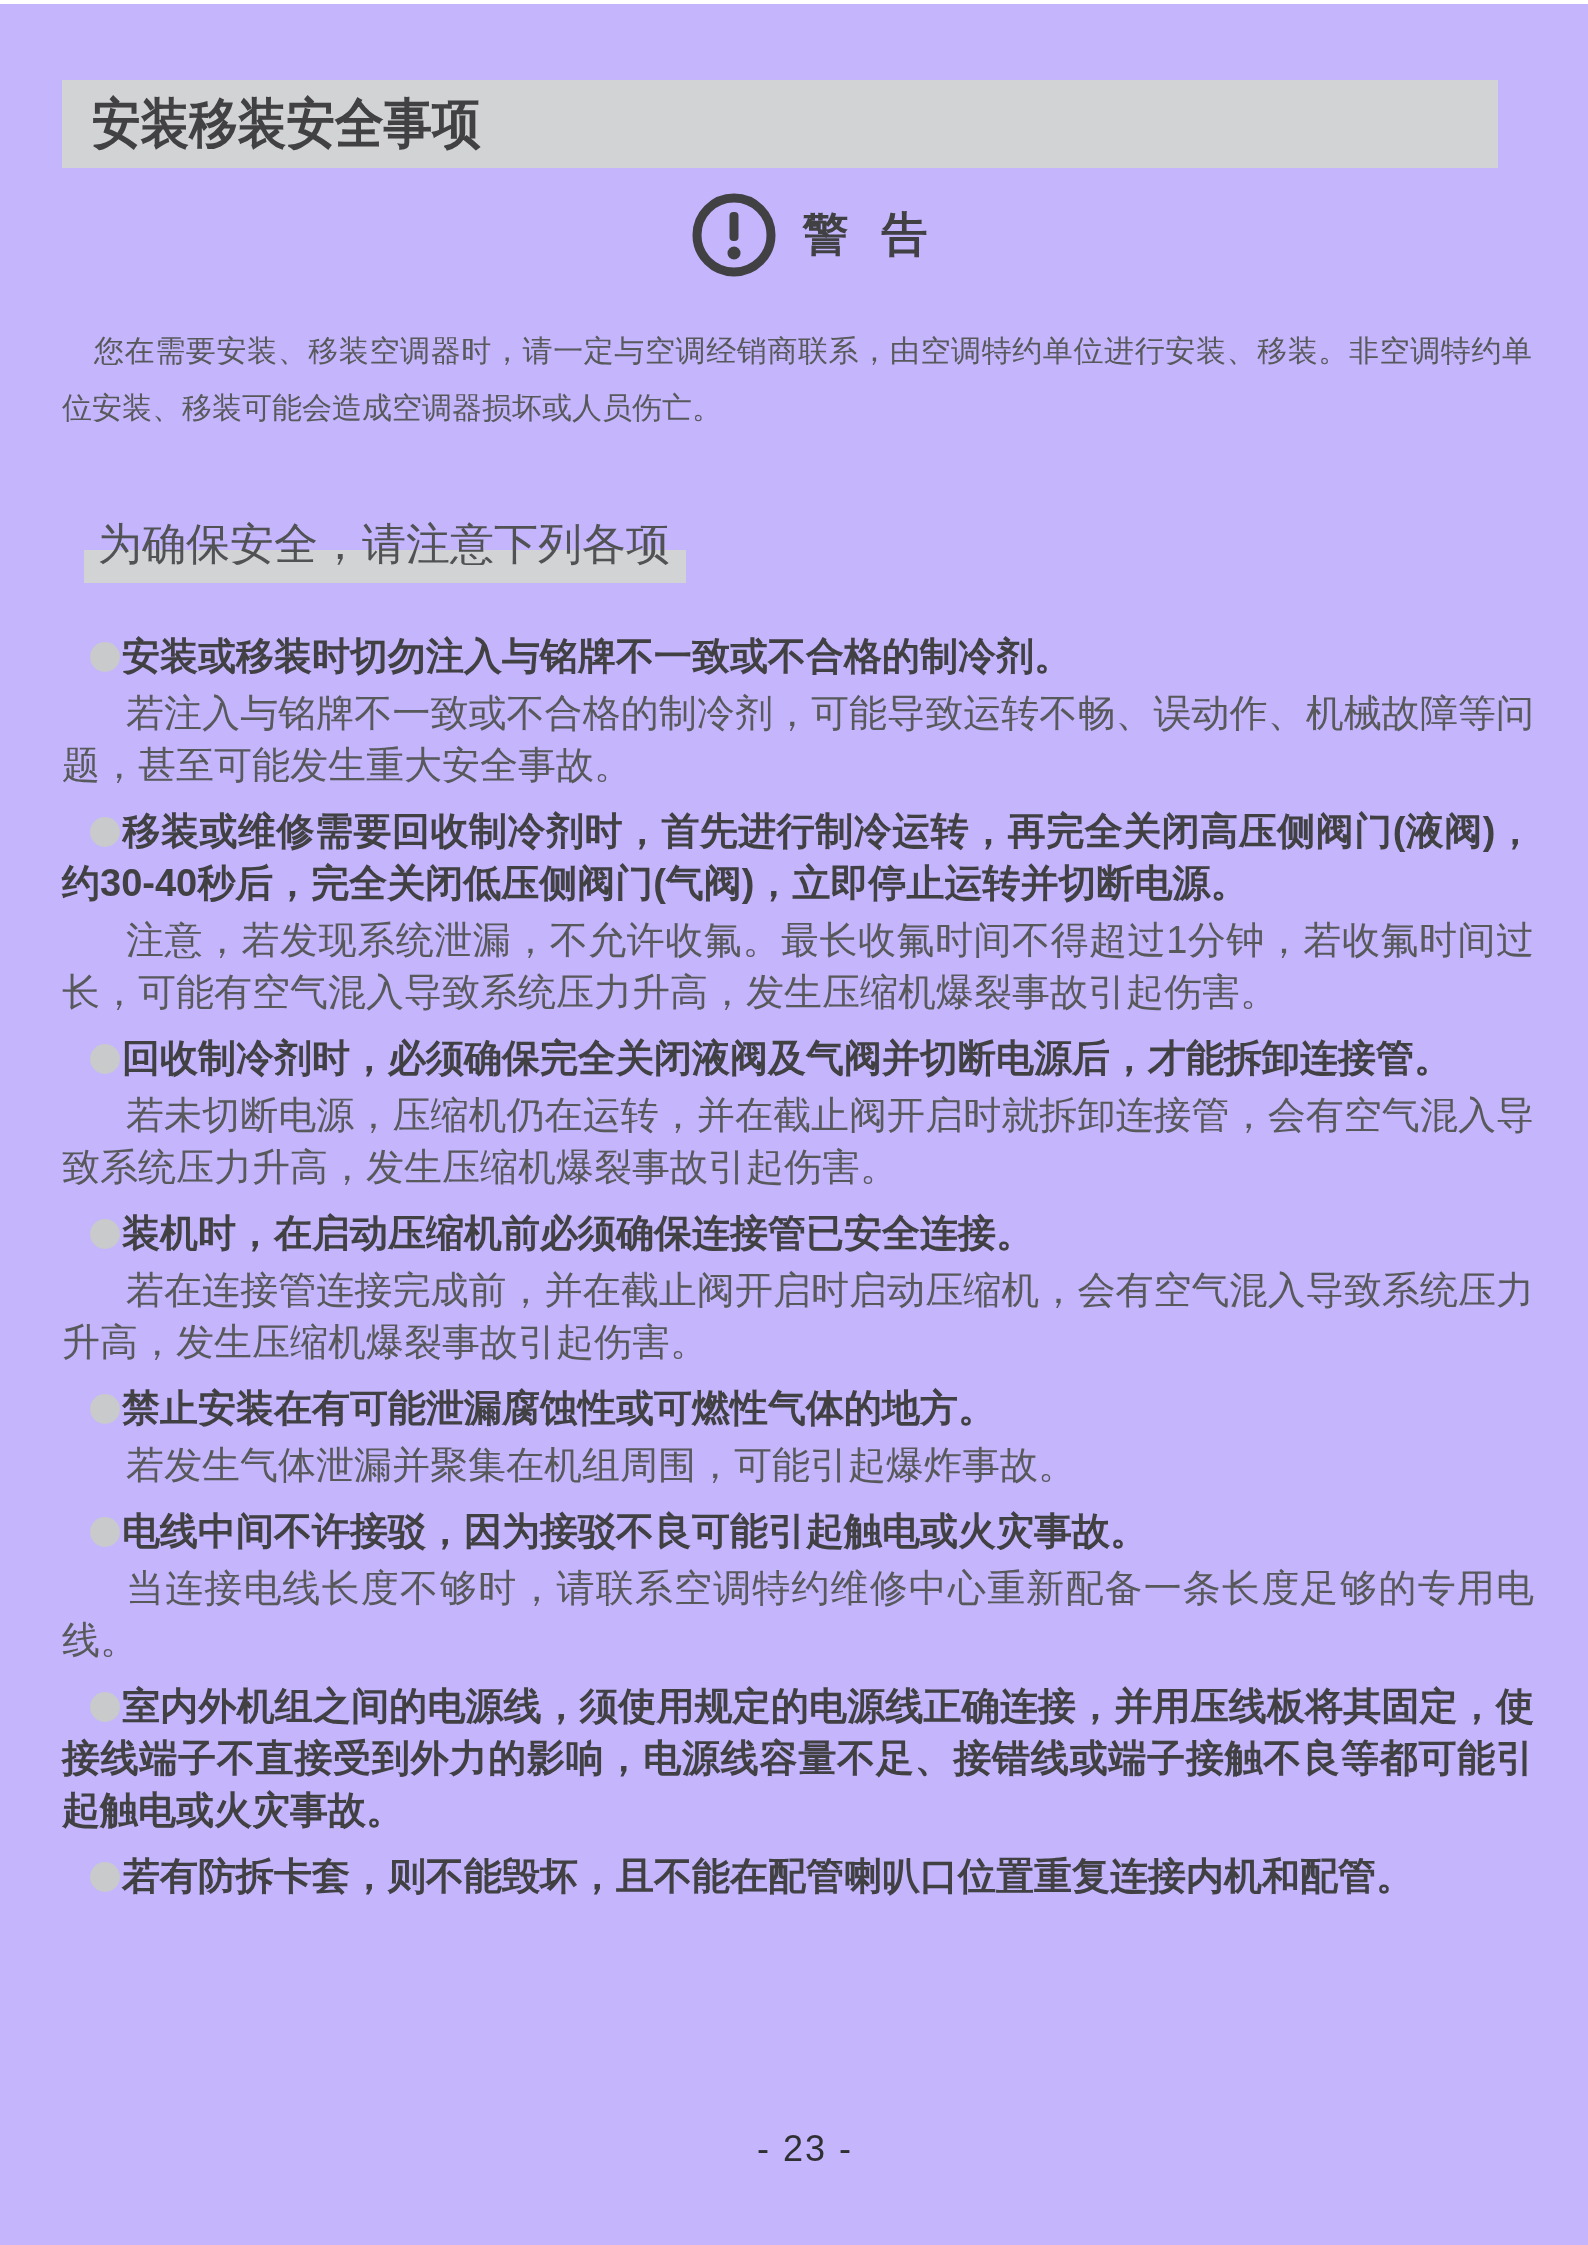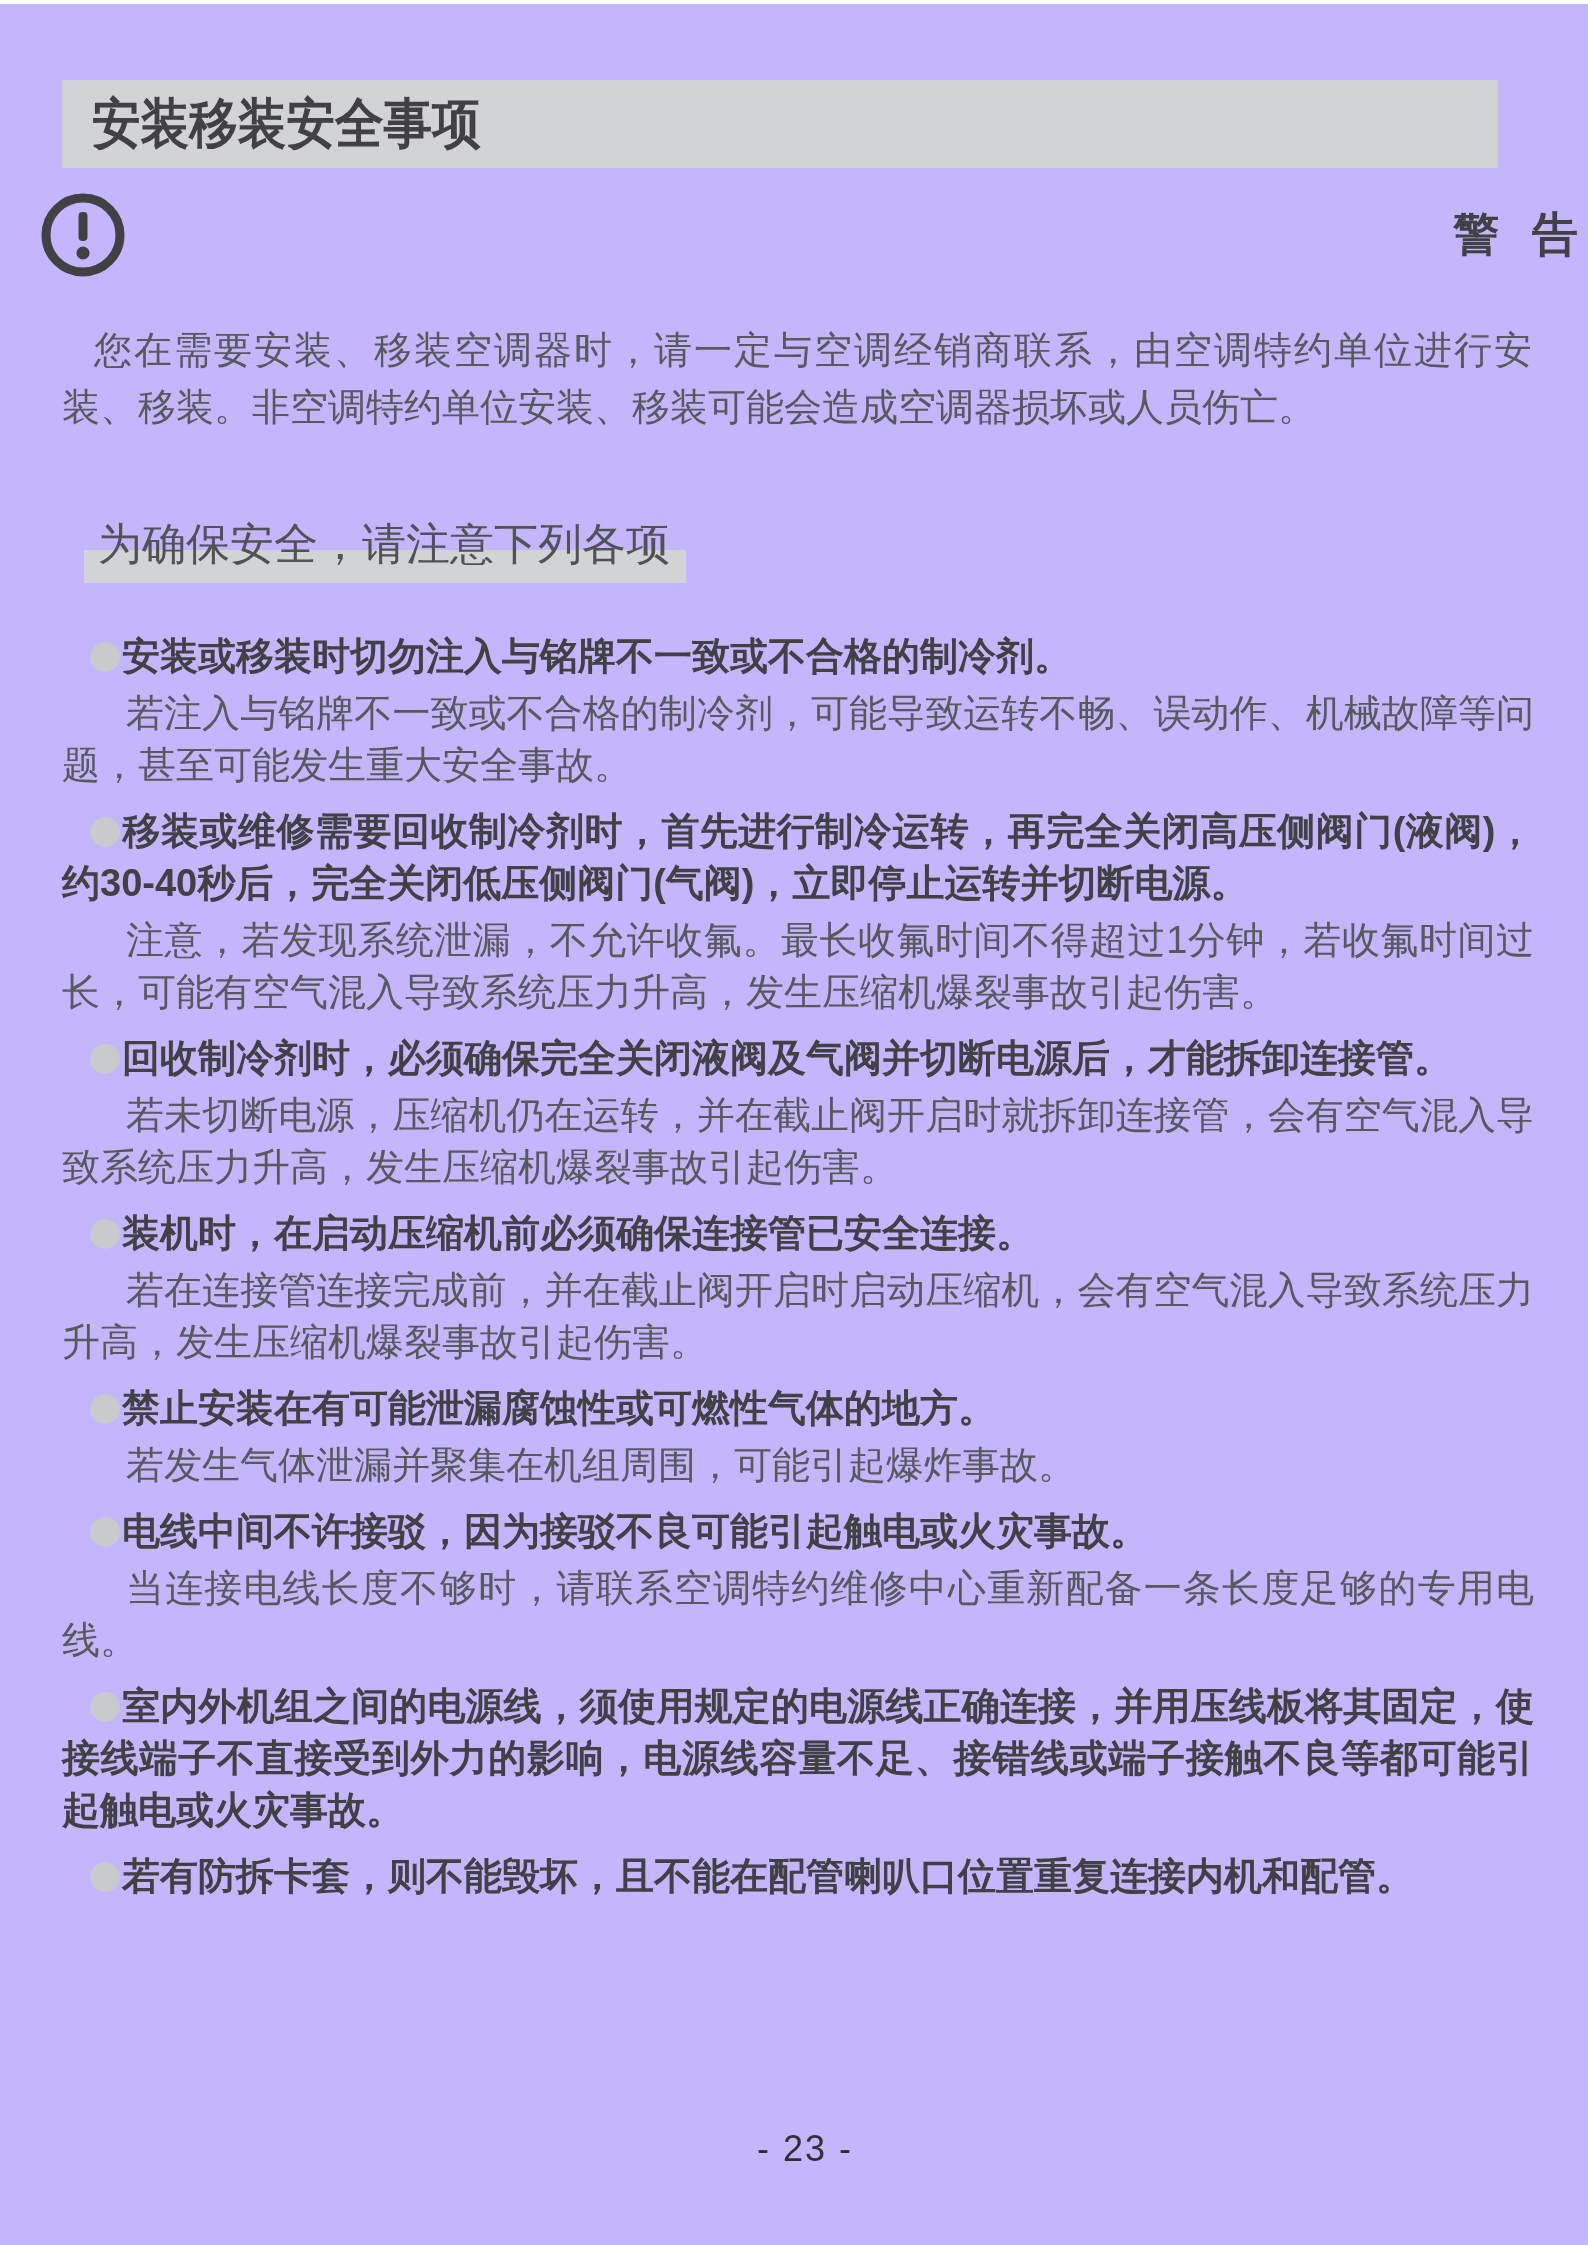--- a/index.html
+++ b/index.html
@@ -24,33 +24,33 @@
     display:inline-block;
     margin-left:30px;
     font-size:54px; font-weight:700; color:#414042;
     transform:scaleX(0.9); transform-origin:left center;
     white-space:nowrap;
   }
 
   
   .warning-row {
     position:absolute; left:0; top:188px; width:100%;
-    display:flex; justify-content:space-between; align-items:center;
+    display:flex; justify-content:center; align-items:center;
     gap:26px; padding-left:40px;
   }
   .warn-icon { width:86px; height:86px; display:block; }
   .warn-label {
     font-size:46px; font-weight:700; color:#414042;
     letter-spacing:10px; white-space:nowrap;
   }
 
   
   .intro {
     position:absolute; left:62px; top:318px; width:1470px;
-    font-size:38px; line-height:57px; color:#58595b;
+    font-size:30px; line-height:57px; color:#58595b;
     text-indent:32px;
     text-align:justify;
   }
 
   
   .section-heading {
     position:absolute; left:84px; top:514px;
     display:inline-block;
     text-align:center;
   }

